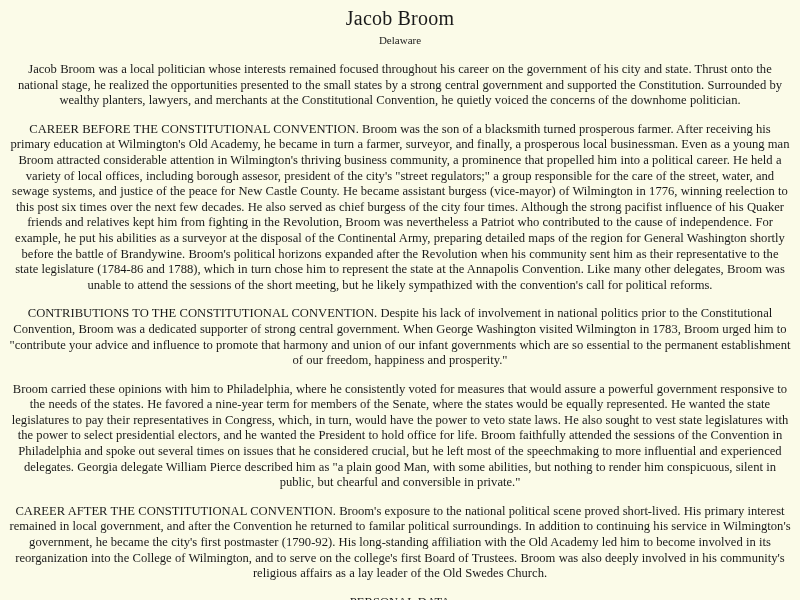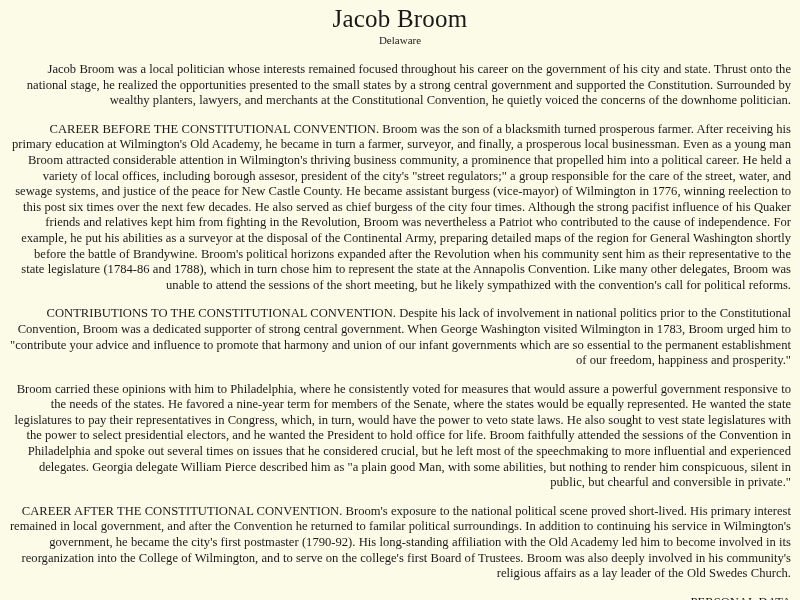--- a/index.html
+++ b/index.html
@@ -23,42 +23,42 @@
     min-height: 600px;
     padding: 6px 9px 0 9px;
     background: #fbfbe8;
   }
 
   .doc-title {
     margin: 0;
     padding: 0;
     text-align: center;
     font-family: "Liberation Serif", "DejaVu Serif", serif;
-    font-size: 25px;
+    font-size: 20px;
     font-weight: 400;
     line-height: 25px;
     letter-spacing: 0.2px;
   }
 
   .doc-subtitle {
     margin: 0 0 12px 0;
     padding: 0;
     text-align: center;
     font-family: "Liberation Serif", "DejaVu Serif", serif;
     font-size: 11px;
     font-weight: 400;
     line-height: 19px;
   }
 
   .body-text p {
     margin: 3px 0 13px 0;
     padding: 0;
     font-size: 12.6px;
     line-height: 15.6px;
-    text-align: right;
+    text-align: center;
     word-spacing: 0.1px;
   }
 
   .body-text p:last-child {
     margin-bottom: 0;
   }
 </style>
 </head>
 <body style="background: rgb(251, 251, 232); color: rgb(26, 26, 26);">
 

